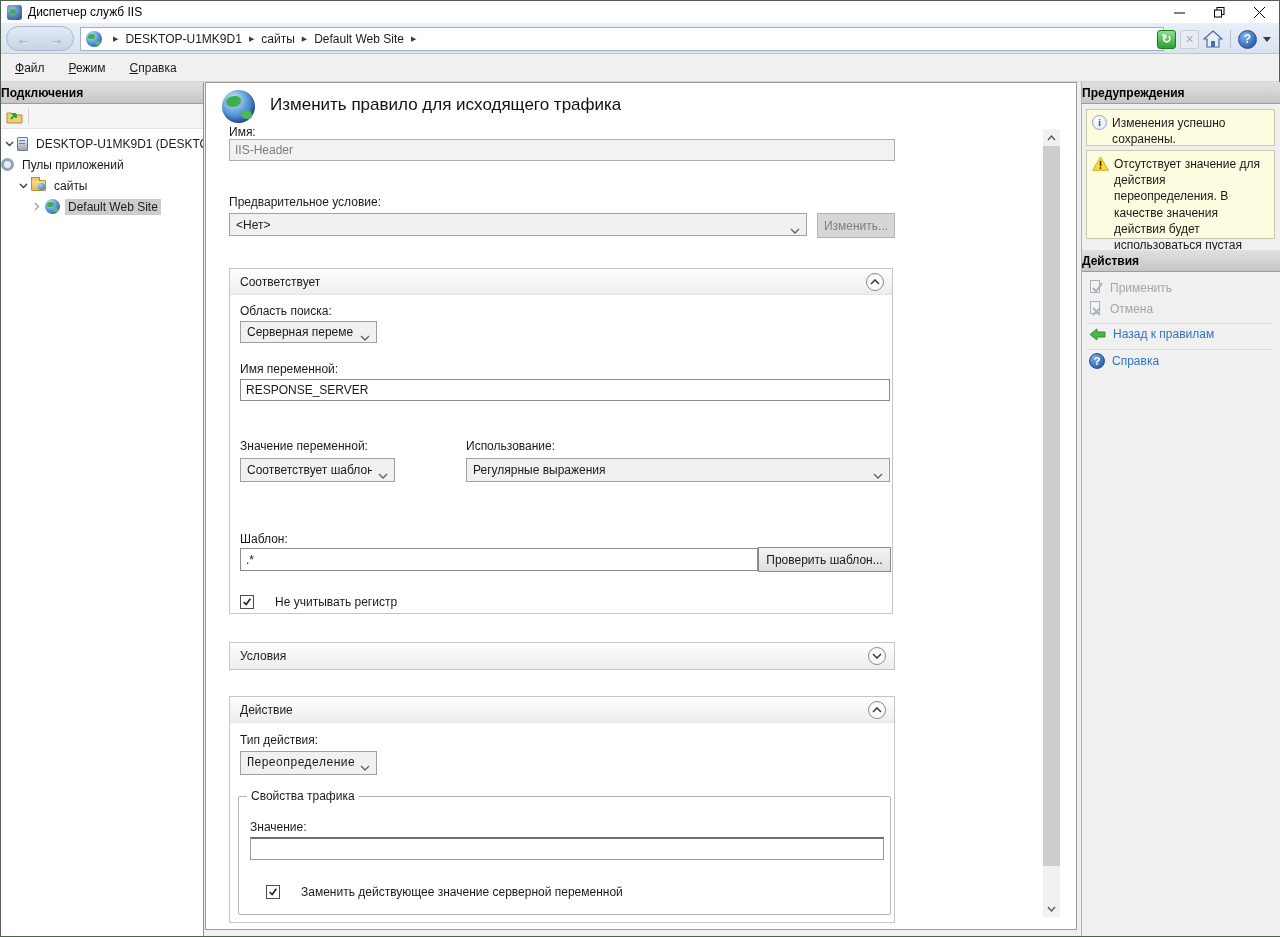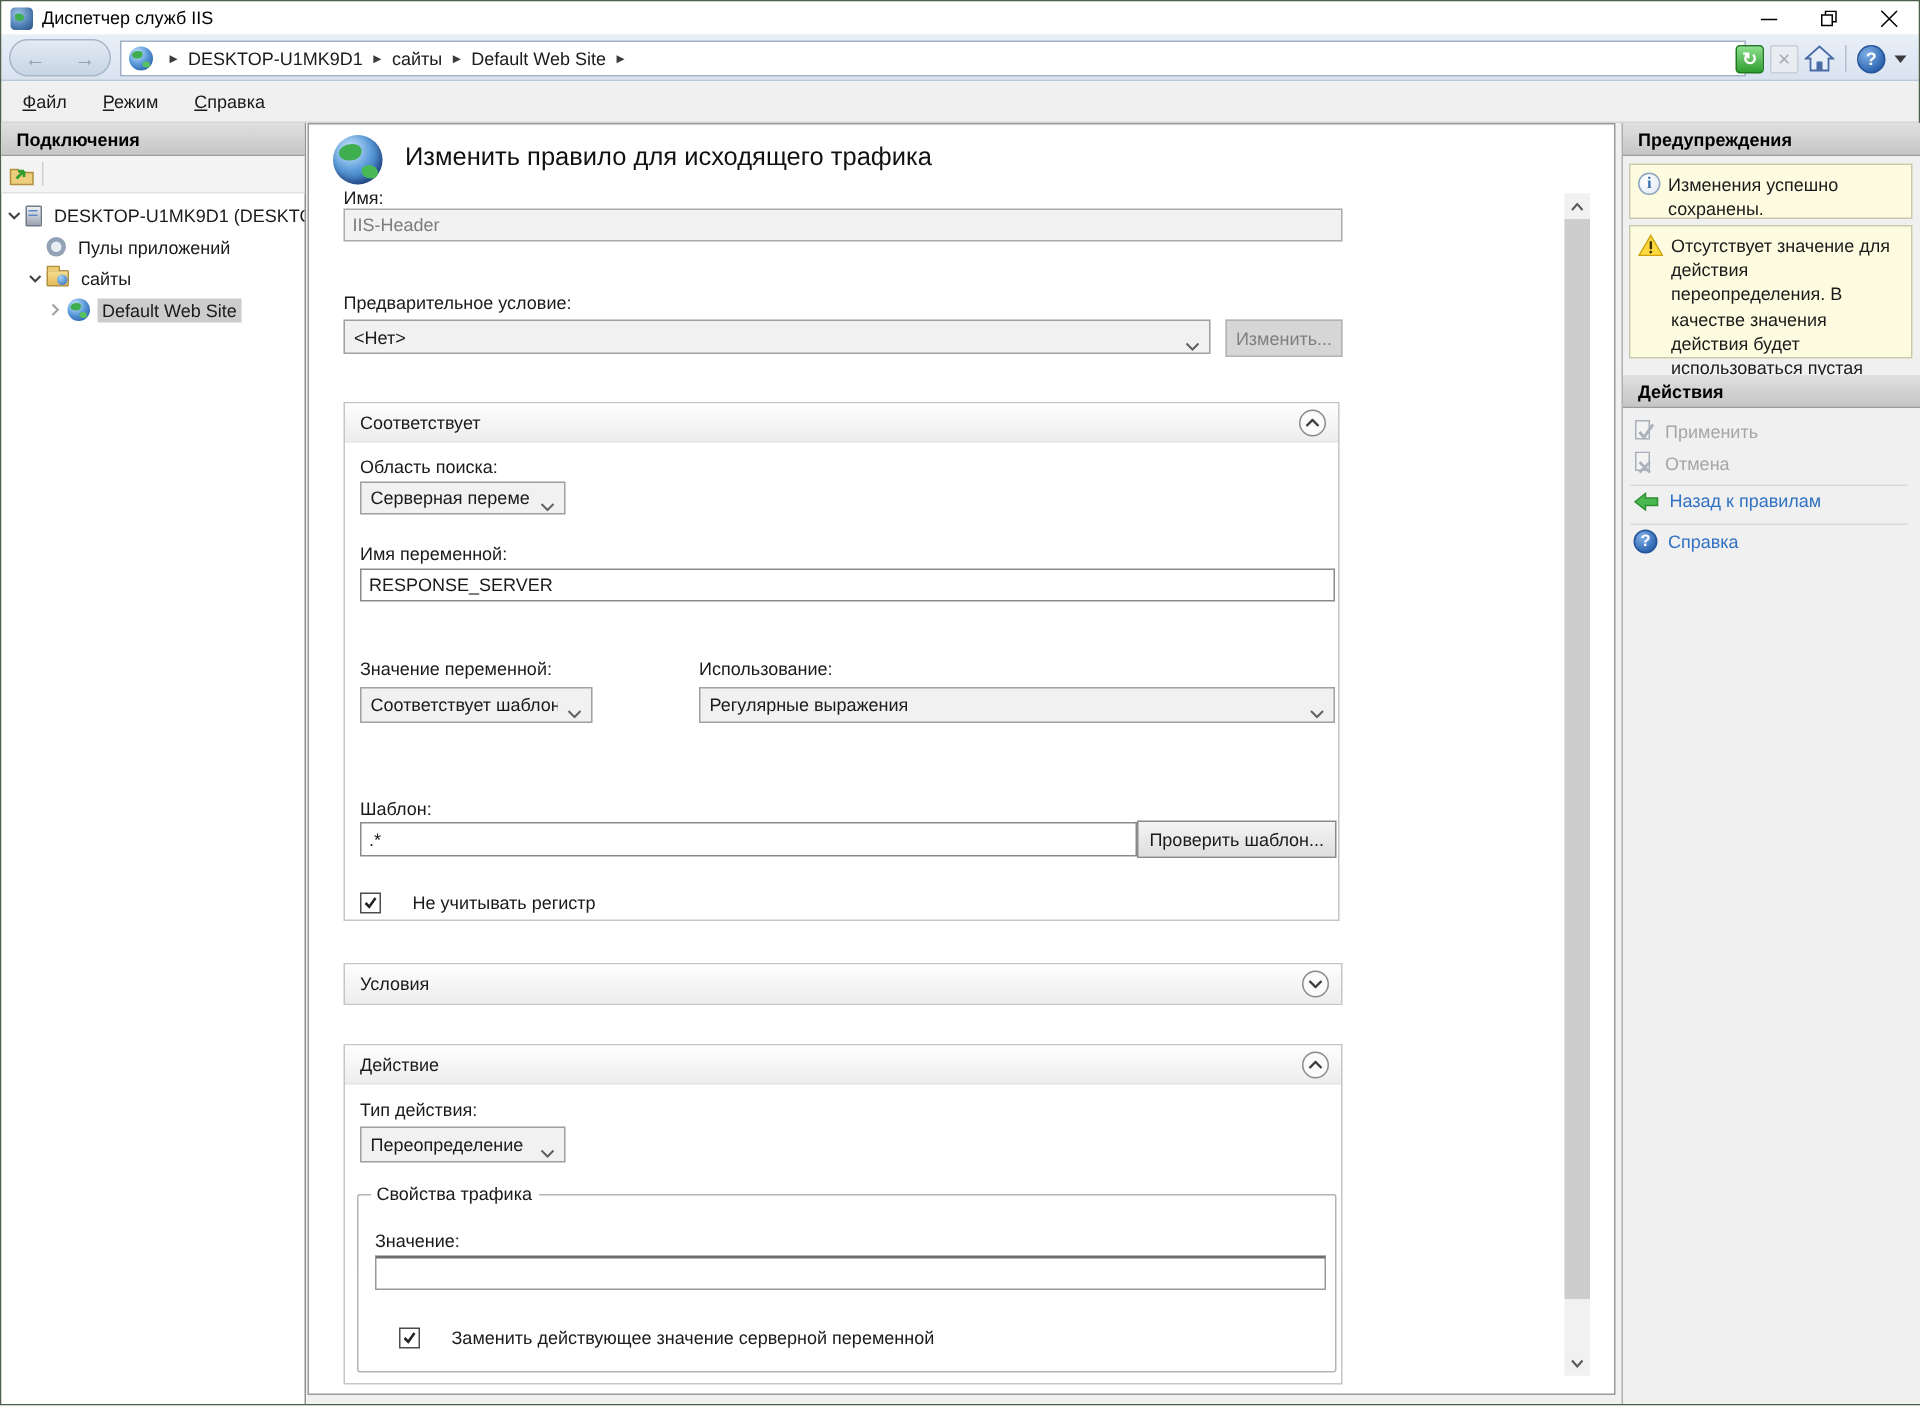--- a/index.html
+++ b/index.html
@@ -31,21 +31,21 @@
                color:#fff; font-weight:bold; font-size:12px; display:flex; align-items:center; justify-content:center; border:1px solid #24539a; }
   .caret { width:0; height:0; border-left:4px solid transparent; border-right:4px solid transparent; border-top:5px solid #3c3c3c; margin-left:2px; }
 
   
   .menubar { position:absolute; left:0; top:53px; width:100%; height:28px; background:#f0f0f0; border-bottom:1px solid #d4d4d4; display:flex; align-items:center; }
   .menu-item { padding:4px 10px; margin-left:4px; }
   .menu-item::first-letter { text-decoration:underline; }
 
   
   .sidebar { position:absolute; left:0; top:81px; width:203px; height:854px; background:#fff; border-right:1px solid #919191; }
-  .panel-header { height:22px; background:linear-gradient(#e0e0e0,#c6c6c6); border-bottom:1px solid #9c9c9c; font-weight:bold; display:flex; align-items:center; padding-left:10px; color:#000; }
+  .panel-header { height:22px; background:linear-gradient(#e0e0e0,#c6c6c6); border-bottom:1px solid #9c9c9c; font-weight:bold; display:flex; align-items:center; padding-left:0; color:#000; }
   .side-toolbar { height:25px; background:#f4f4f4; border-bottom:1px solid #e2e2e2; display:flex; align-items:center; padding-left:5px; }
   .tb-sep { width:1px; height:16px; background:#cfcfcf; margin-left:6px; }
 
   .tree { padding-top:4px; white-space:nowrap; overflow:hidden; }
   .tree-row { height:21px; display:flex; align-items:center; }
   .tree-label { padding:1px 3px; }
   .tree-label.selected { background:#cccccc; }
   .chev-exp, .chev-col { width:16px; display:flex; justify-content:center; flex:none; }
 
   
@@ -186,21 +186,21 @@
     <div class="tree">
       <div class="tree-row">
         <span class="chev-exp">
           <svg width="9" height="6" viewBox="0 0 9 6">
               <path d="M1 1 L4.5 4.5 L8 1" fill="none" stroke="#404040" stroke-width="1.4"></path>
             </svg>
         </span>
         <span class="icon-server"></span>
         <span class="tree-label">DESKTOP-U1MK9D1 (DESKTOP-U1MK9D1)</span>
       </div>
-      <div class="tree-row" style="padding-left:30px;">
+      <div class="tree-row" style="">
         <span class="icon-apppool"></span>
         <span class="tree-label">Пулы приложений</span>
       </div>
       <div class="tree-row" style="padding-left:14px;">
         <span class="chev-exp">
           <svg width="9" height="6" viewBox="0 0 9 6">
               <path d="M1 1 L4.5 4.5 L8 1" fill="none" stroke="#404040" stroke-width="1.4"></path>
             </svg>
         </span>
         <span class="icon-folder sites"></span>
@@ -296,21 +296,21 @@
     <div class="section" style="left:23px; top:613px; width:666px; height:227px;">
       <div class="sec-header">
         <span>Действие</span>
         <span class="sec-toggle">
           <svg width="10" height="6" viewBox="0 0 10 6">
               <path d="M1 5 L5 1 L9 5" fill="none" stroke="#3d3d3d" stroke-width="1.6"></path>
             </svg>
         </span>
       </div>
       <span class="flabel" style="left:10px; top:36px;">Тип действия:</span>
-      <div class="sel" style="left:10px; top:54px; width:137px; height:24px;">
+      <div class="sel" style="left:10px; top:54px; width:137px; height:24px;font-family:Liberation Mono, monospace;">
         <span class="sel-text">Переопределение</span>
         <span class="dd"><svg width="10" height="6" viewBox="0 0 10 6">
               <path d="M1 1 L5 5 L9 1" fill="none" stroke="#5f5f5f" stroke-width="1.3"></path>
             </svg></span>
       </div>
       <fieldset class="group" style="left:8px; top:92px; width:653px; height:126px;">
         <legend>Свойства трафика</legend>
       </fieldset>
       <span class="flabel" style="left:20px; top:123px;">Значение:</span>
       <input class="tinput" style="left: 20px; top: 140px; width: 634px; height: 23px; border-width: 2px 1px 1px; border-style: solid; border-color: rgb(110, 110, 110) rgb(153, 153, 153) rgb(153, 153, 153); border-image: initial;" value="">

